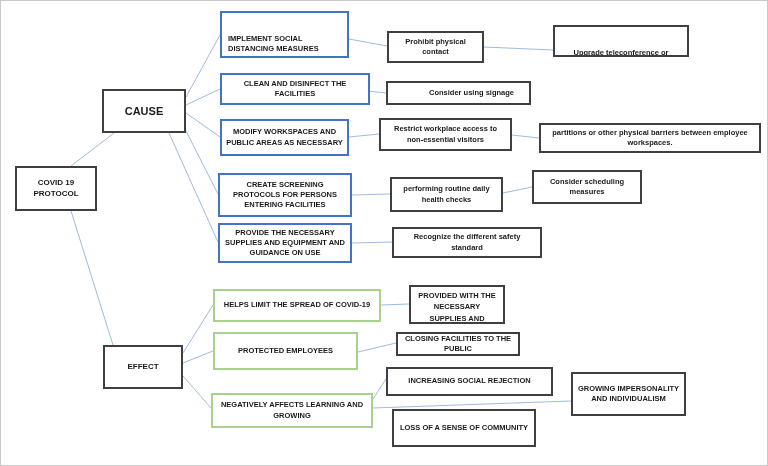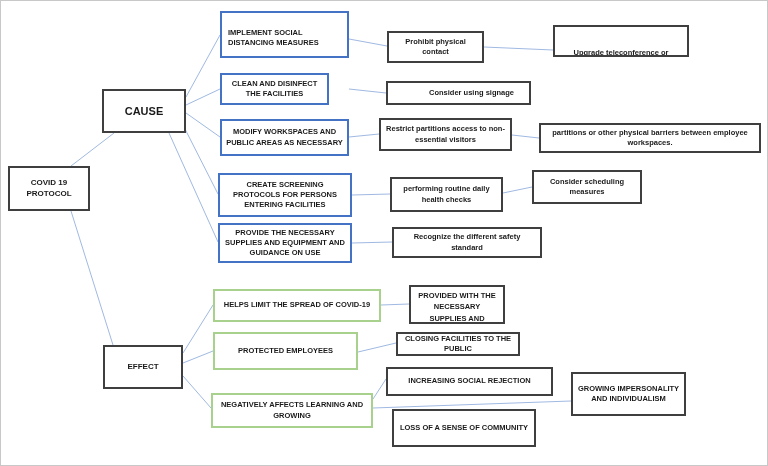--- a/index.html
+++ b/index.html
@@ -12,25 +12,25 @@
   .ln{stroke:var(--line,#a0b9e2);stroke-width:1;fill:none;}
   .node{
     position:absolute;background:#fff;box-sizing:border-box;
     display:flex;align-items:center;justify-content:center;
     text-align:center;font-weight:bold;font-size:7.5px;line-height:1.35;
     color:var(--text,#1a1a1a);padding:2px 4px;
   }
   .dark{border:2px solid var(--dark-border,#3f3f3f);}
   .blue{border:2px solid var(--cause-border,#4472c4);}
   .green{border:2px solid var(--effect-border,#a9d18e);}
-  #n-root{left:7px;top:165px;width:82px;height:45px;font-size:8px;}
+  #n-root{left:14px;top:165px;width:82px;height:45px;font-size:8px;}
   #n-cause{left:101px;top:88px;width:84px;height:44px;font-size:11px;}
   #n-effect{left:102px;top:344px;width:80px;height:44px;font-size:8px;}
-  #n-c1{left:219px;top:10px;width:129px;height:47px;justify-content:flex-start;align-items:flex-start;text-align:left;padding:15px 6px;}
-  #n-c2{left:219px;top:72px;width:109px;height:32px;}
+  #n-c1{left:219px;top:10px;width:129px;height:47px;justify-content:flex-start;align-items:flex-start;text-align:left;padding:21px 6px;}
+  #n-c2{left:219px;top:72px;width:150px;height:32px;}
   #n-c3{left:219px;top:118px;width:129px;height:37px;}
   #n-c4{left:217px;top:172px;width:134px;height:44px;}
   #n-c5{left:217px;top:222px;width:134px;height:40px;}
   #n-c1a{left:386px;top:30px;width:97px;height:32px;}
   #n-c1b{left:552px;top:24px;width:136px;height:32px;overflow:hidden;align-items:flex-start;padding-top:20px;line-height:1.5;}
   #n-c2a{left:385px;top:80px;width:145px;height:24px;padding-left:30px;}
   #n-c3a{left:378px;top:117px;width:133px;height:33px;}
   #n-c3b{left:538px;top:122px;width:222px;height:30px;}
   #n-c4a{left:389px;top:176px;width:113px;height:35px;}
   #n-c4b{left:531px;top:169px;width:110px;height:34px;}
@@ -82,21 +82,21 @@
 
   <div class="node blue" id="n-c1">IMPLEMENT SOCIAL DISTANCING MEASURES</div>
   <div class="node blue" id="n-c2">CLEAN AND DISINFECT THE FACILITIES</div>
   <div class="node blue" id="n-c3">MODIFY WORKSPACES AND PUBLIC AREAS AS NECESSARY</div>
   <div class="node blue" id="n-c4">CREATE SCREENING PROTOCOLS FOR PERSONS ENTERING FACILITIES</div>
   <div class="node blue" id="n-c5">PROVIDE THE NECESSARY SUPPLIES AND EQUIPMENT AND GUIDANCE ON USE</div>
 
   <div class="node dark" id="n-c1a">Prohibit physical contact</div>
   <div class="node dark" id="n-c1b">Upgrade teleconference or videoconference</div>
   <div class="node dark" id="n-c2a">Consider using signage</div>
-  <div class="node dark" id="n-c3a">Restrict partitions access to non-essential visitors</div>
+  <div class="node dark" id="n-c3a">Restrict workplace access to non-essential visitors</div>
   <div class="node dark" id="n-c3b">partitions or other physical barriers between employee workspaces.</div>
   <div class="node dark" id="n-c4a">performing routine daily health checks</div>
   <div class="node dark" id="n-c4b">Consider scheduling measures</div>
   <div class="node dark" id="n-c5a">Recognize the different safety standard</div>
 
   <div class="node green" id="n-e1">HELPS LIMIT THE SPREAD OF COVID-19</div>
   <div class="node dark" id="n-e1a">PROVIDED WITH THE NECESSARY SUPPLIES AND EQUIPMENT AND</div>
   <div class="node green" id="n-e2">PROTECTED EMPLOYEES</div>
   <div class="node dark" id="n-e2a">CLOSING FACILITIES TO THE PUBLIC</div>
   <div class="node green" id="n-e3">NEGATIVELY AFFECTS LEARNING AND GROWING</div>

